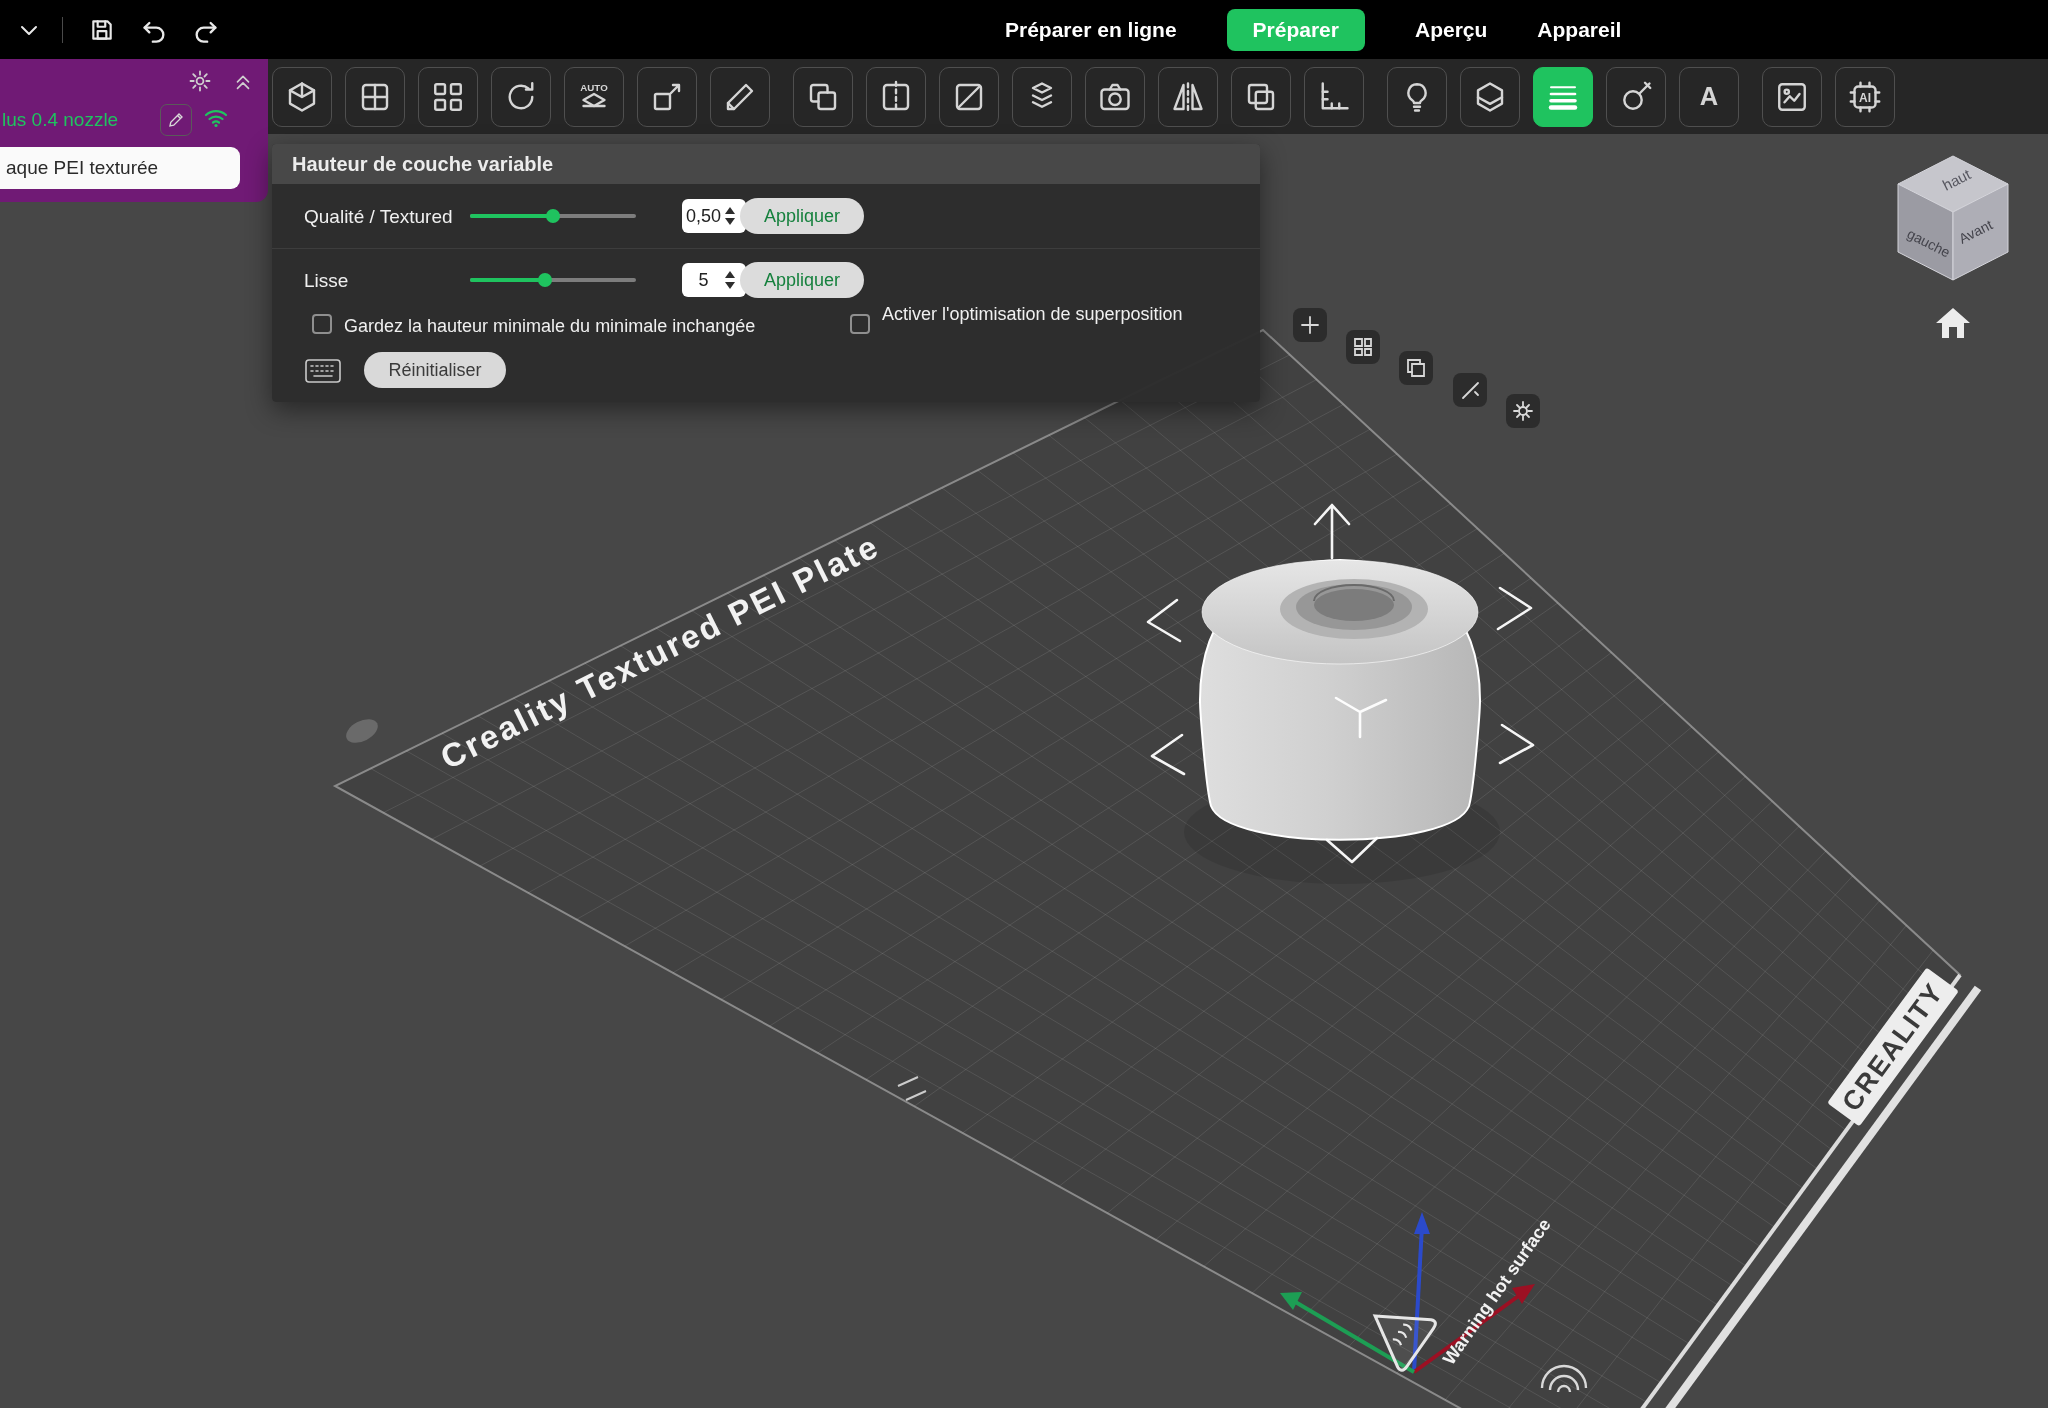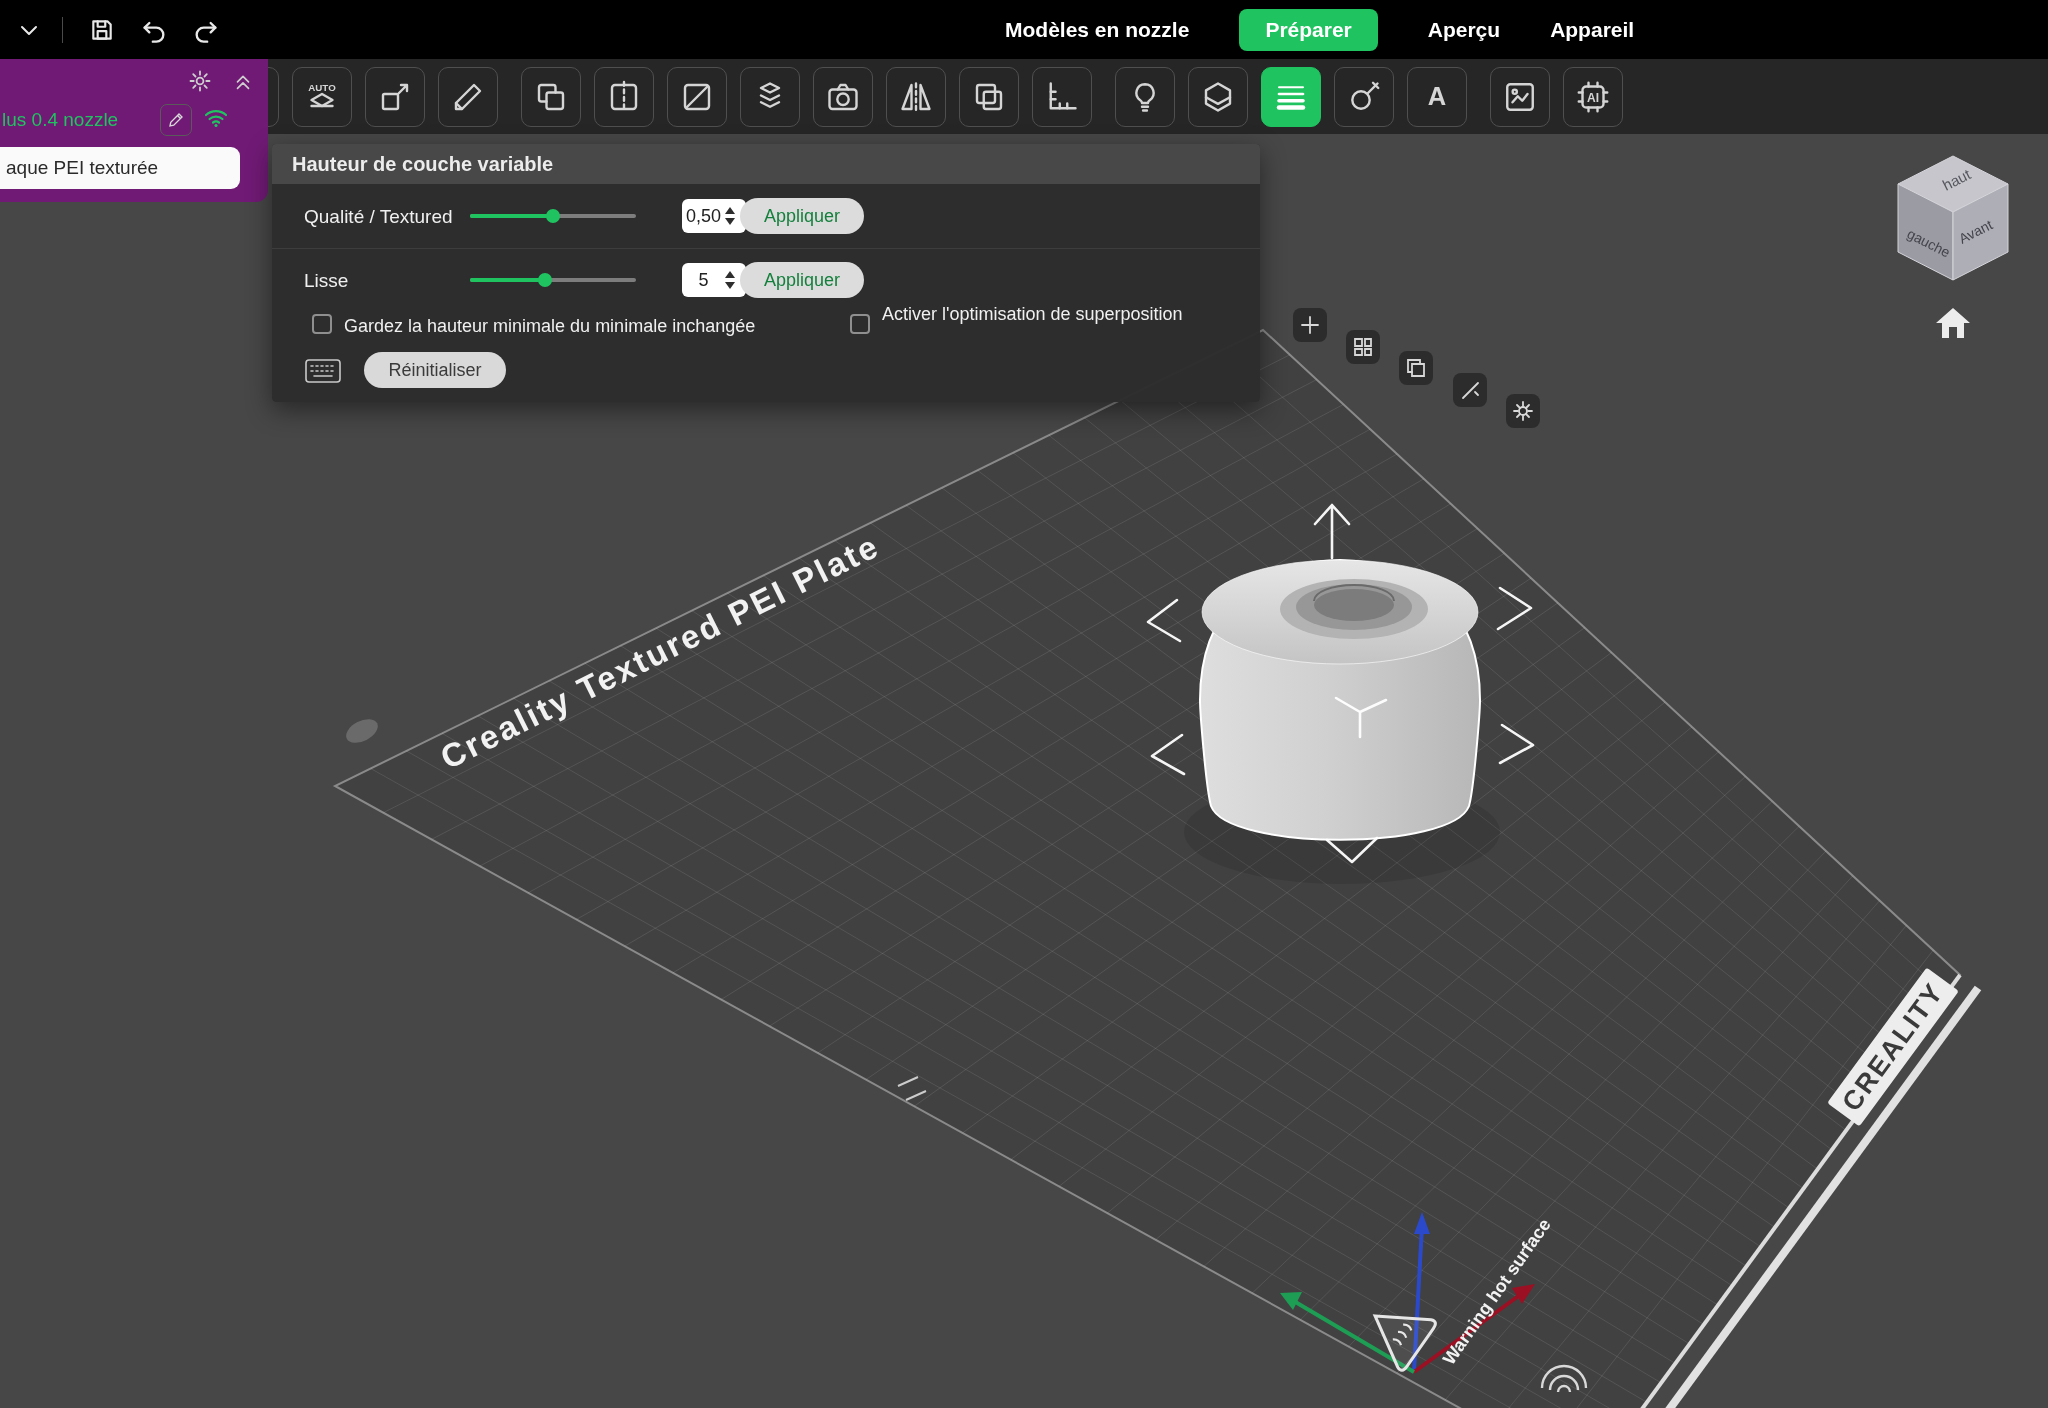--- a/index.html
+++ b/index.html
@@ -14,21 +14,21 @@
   
   .topbar{position:absolute;left:0;top:0;width:2048px;height:59px;background:#000;z-index:40;display:flex;align-items:center;}
   .tb-icon-btn{width:46px;height:46px;background:none;border:none;cursor:pointer;display:flex;align-items:center;justify-content:center;margin-left:6px;}
   .tb-icon-btn svg{stroke:#e8e8e8;fill:none;stroke-width:2;stroke-linecap:round;stroke-linejoin:round;}
   .tb-divider{width:1px;height:26px;background:#4a4a4a;margin:0 10px;}
   .nav{position:absolute;left:1005px;top:0;height:59px;display:flex;align-items:center;gap:50px;}
   .nav-item{color:#fff;font-size:21px;font-weight:700;background:none;border:none;cursor:pointer;white-space:nowrap;padding:0;}
   .nav-item.active{background:#1fc35f;border-radius:8px;padding:9px 26px;}
 
   
-  .toolbar{position:absolute;left:0;top:59px;width:2048px;height:75px;background:#262626;z-index:20;display:flex;align-items:center;box-sizing:border-box;gap:13px;}
+  .toolbar{position:absolute;left:0;top:59px;width:2048px;height:75px;background:#262626;z-index:20;display:flex;align-items:center;padding-left:272px;box-sizing:border-box;gap:13px;}
   .tbtn{width:60px;height:60px;border:1.5px solid #4f4f4f;border-radius:10px;background:transparent;display:flex;align-items:center;justify-content:center;cursor:pointer;flex:0 0 auto;padding:0;}
   .tbtn.group-gap{margin-left:10px;}
   .tbtn svg{width:36px;height:36px;stroke:#d5d5d5;fill:none;stroke-width:1.6;stroke-linecap:round;stroke-linejoin:round;}
   .tbtn.active{background:#1fc35f;border-color:#1fc35f;}
   .tbtn.active svg{stroke:#fff;}
 
   
   .left-panel{position:absolute;left:0;top:59px;width:268px;height:143px;background:#701a75;z-index:30;border-radius:0 0 12px 0;}
   .lp-row1{position:absolute;top:8px;right:12px;display:flex;align-items:center;gap:16px;}
   .icon-btn{background:none;border:none;cursor:pointer;display:flex;padding:2px;}
@@ -361,21 +361,21 @@
     </svg>
   </button>
   <button class="tb-icon-btn">
     <svg width="28" height="28" viewBox="0 0 24 24">
       <path d="M16 6l4 4-4 4"></path>
         <path d="M20 10H10a6 6 0 0 0 0 12h3"></path>
     </svg>
   </button>
 
   <nav class="nav">
-    <button class="nav-item">Modèles en nozzle</button>
+    <button class="nav-item">Préparer en ligne</button>
     <button class="nav-item active">Préparer</button>
     <button class="nav-item">Aperçu</button>
     <button class="nav-item">Appareil</button>
   </nav>
 </header>
 
 <div class="toolbar">
   <button class="tbtn">
       <svg>
         <use href="#i-cube"></use>

